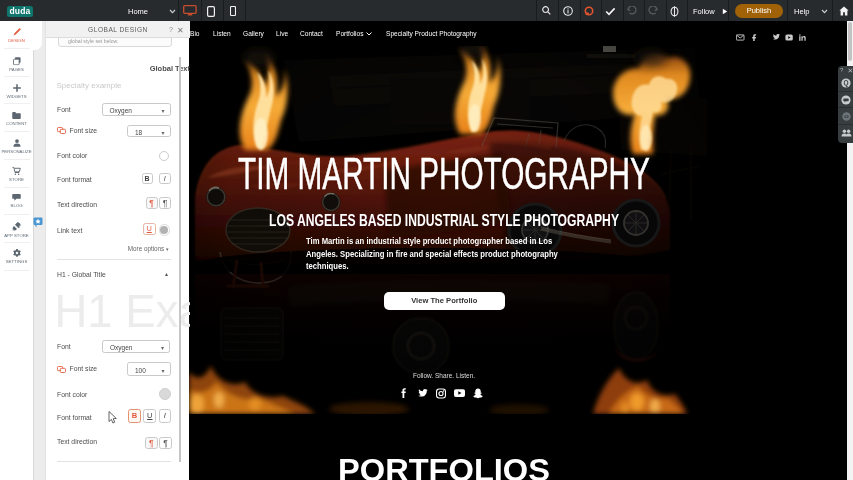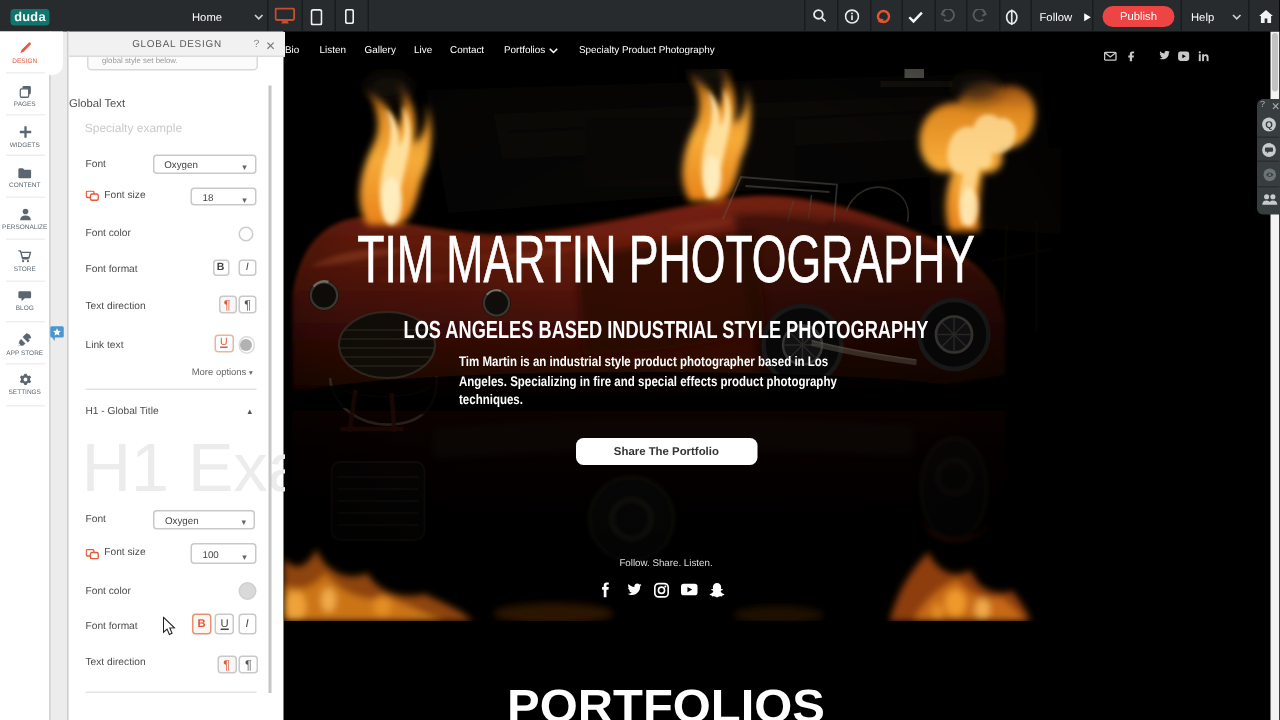--- a/index.html
+++ b/index.html
@@ -268,21 +268,21 @@
         <ellipse cx="436" cy="362" rx="4" ry="6" fill="#e89428" opacity="0.8"></ellipse>
         <ellipse cx="180" cy="363" rx="40" ry="7" fill="#7a3c0e" opacity="0.35"></ellipse>
         <ellipse cx="330" cy="364" rx="30" ry="6" fill="#6e360c" opacity="0.28"></ellipse>
       </g>
       </svg>
     </div>
 
     <div class="abs" id="h1line" style="left:255px;top:128.2px;color:#fff;font-size:44.5px;white-space:nowrap;-webkit-text-stroke:0.5px #fff;transform:translateX(-50%) scaleX(0.668);">TIM MARTIN PHOTOGRAPHY</div>
     <div class="abs" id="h2line" style="left:255px;top:189.9px;color:#fff;font-size:16.5px;font-weight:bold;white-space:nowrap;transform:translateX(-50%) scaleX(0.736);">LOS ANGELES BASED INDUSTRIAL STYLE PHOTOGRAPHY</div>
     <div class="abs" id="para" style="left:117px;top:214px;color:#fff;font-size:9.3px;font-weight:bold;line-height:12.7px;white-space:nowrap;transform:scaleX(0.825);transform-origin:0 0;">Tim Martin is an industrial style product photographer based in Los<br>Angeles. Specializing in fire and special effects product photography<br>techniques.</div>
-    <div class="abs" style="left:195px;top:271px;width:120.5px;height:18px;background:#fff;border-radius:5px;color:#333;font-size:7.6px;font-weight:bold;text-align:center;line-height:18px;">Share The Portfolio</div>
+    <div class="abs" style="left:195px;top:271px;width:120.5px;height:18px;background:#fff;border-radius:5px;color:#333;font-size:7.6px;font-weight:bold;text-align:center;line-height:18px;">View The Portfolio</div>
     <div class="abs" style="left:255px;top:350.5px;color:#dedede;font-size:6.5px;white-space:nowrap;transform:translateX(-50%);" id="follow">Follow. Share. Listen.</div>
 
     <svg class="abs" style="left:207px;top:366px" width="96" height="13" viewBox="0 0 96 13" fill="#fff">
       <path d="M9.8 1.3 h-1.5 c-1.1 0-1.8 0.8-1.8 1.8 v1.3 h-1.1 v1.7 h1.1 v5 h1.8 V6.1 h1.3 l0.25-1.7 H8.3 V3.3 c0-0.45 0.25-0.7 0.7-0.7 h0.9 z"></path>
       <path d="M31.7 2.9 c-0.35 0.16-0.72 0.26-1.1 0.31 0.4-0.24 0.7-0.62 0.84-1.07 -0.37 0.22-0.78 0.38-1.21 0.46 -0.35-0.37-0.85-0.6-1.4-0.6 -1.06 0-1.92 0.86-1.92 1.92 0 0.15 0.02 0.3 0.05 0.44 -1.6-0.08-3.01-0.84-3.96-2 -0.17 0.28-0.26 0.62-0.26 0.97 0 0.67 0.34 1.25 0.85 1.6 -0.31-0.01-0.61-0.1-0.87-0.24 v0.02 c0 0.93 0.66 1.7 1.54 1.88 -0.16 0.04-0.33 0.07-0.51 0.07 -0.12 0-0.24-0.01-0.36-0.03 0.25 0.76 0.96 1.31 1.8 1.33 -0.66 0.52-1.49 0.82-2.39 0.82 -0.16 0-0.31-0.01-0.46-0.03 0.85 0.55 1.86 0.87 2.95 0.87 3.54 0 5.47-2.93 5.47-5.47 0-0.08 0-0.17-0.01-0.25 0.38-0.27 0.7-0.61 0.96-1z"></path>
       <g transform="translate(40,1.5)">
           <rect x="0.55" y="0.55" width="8.9" height="8.9" rx="2.5" fill="none" stroke="#fff" stroke-width="1.1"></rect>
           <circle cx="5" cy="5" r="2.05" fill="none" stroke="#fff" stroke-width="1.1"></circle>
           <circle cx="7.55" cy="2.45" r="0.7"></circle>
         </g>
@@ -388,21 +388,21 @@
       </svg>
 
     <svg class="abs" style="left:669px;top:5.5px" width="11" height="11" viewBox="0 0 11 11">
         <ellipse cx="5.5" cy="5.5" rx="3.4" ry="4.3" fill="none" stroke="#e8eaeb" stroke-width="1.1"></ellipse>
         <line x1="5.5" y1="0.3" x2="5.5" y2="10.7" stroke="#e8eaeb" stroke-width="1.1"></line>
       </svg>
     <div class="tbtext" style="left:693px;top:6.5px;">Follow</div>
     <svg class="abs" style="left:722px;top:7.5px" width="6" height="7" viewBox="0 0 6 7">
         <path d="M0.8 0.8 L5.2 3.5 L0.8 6.2 Z" fill="#fff"></path>
       </svg>
-    <div class="abs" style="left:735px;top:4px;width:48px;height:13.5px;background:#ef4444;border-radius:7px;color:#fff;font-size:7.5px;text-align:center;line-height:13.5px;">Publish</div>
+    <div class="abs" style="left:735px;top:4px;width:48px;height:13.5px;background:#a16207;border-radius:7px;color:#fff;font-size:7.5px;text-align:center;line-height:13.5px;">Publish</div>
     <div class="tbtext" style="left:794px;top:6.5px;">Help</div>
     <svg class="abs" style="left:821px;top:9px" width="7" height="5" viewBox="0 0 7 5">
         <path d="M1 1 L3.5 3.6 L6 1" stroke="#cfd2d4" stroke-width="1.1" fill="none"></path>
       </svg>
     <svg class="abs" style="left:839px;top:5.5px" width="10" height="10" viewBox="0 0 10 10">
         <path d="M5 0.6 L9.6 4.6 H8.4 V9.4 H5.9 V6.3 H4.1 V9.4 H1.6 V4.6 H0.4 Z" fill="#f2f2f2"></path>
       </svg>
   </div>
 
   <div id="gutter"></div>
@@ -482,21 +482,21 @@
   <svg class="abs" style="left:33px;top:217px" width="10" height="12" viewBox="0 0 10 12">
       <path d="M1.5 0.5 H8.5 Q9.5 0.5 9.5 1.5 V7 Q9.5 8 8.5 8 H3.5 V10.5 L1.8 8 Q0.5 8 0.5 7 V1.5 Q0.5 0.5 1.5 0.5 Z" fill="#4a96d2"></path>
       <path d="M5 1.8 L5.8 3.5 L7.6 3.7 L6.3 4.9 L6.6 6.7 L5 5.8 L3.4 6.7 L3.7 4.9 L2.4 3.7 L4.2 3.5 Z" fill="#fff"></path>
     </svg>
 
   <div id="panel">
 
     <div class="abs" style="left:11.5px;top:8px;width:114px;height:17.5px;background:#fbfbfb;border:1px solid #d9d9d9;border-radius:3px;"></div>
     <div class="abs" style="left:22px;top:17px;font-size:5.2px;color:#9a9a9a;">global style set below.</div>
 
-    <div class="abs" style="left:0;top:43px;width:144px;text-align:left;font-size:7.5px;color:#4c4c4c;">Global Text</div>
+    <div class="abs" style="left:0;top:43px;width:144px;text-align:right;font-size:7.5px;color:#4c4c4c;font-weight:bold;">Global Text</div>
     <div class="abs" style="left:10.5px;top:60px;font-size:8px;color:#cacaca;">Specialty example</div>
     <div class="plabel" style="left:11px;top:84.5px;">Font</div>
     <div class="pselect" style="left:55.5px;top:82px;width:69px;height:12.5px;">
         <span class="txt">Oxygen</span>
         <span class="car">▾</span>
       </div>
     <svg class="abs" style="left:11px;top:106px" width="9" height="7" viewBox="0 0 9 7">
         <rect x="0.45" y="0.45" width="5.2" height="4.2" rx="1" fill="none" stroke="#e2593c" stroke-width="0.9"></rect>
         <rect x="3.3" y="2.3" width="5.2" height="4.2" rx="1" fill="#fff" stroke="#e2593c" stroke-width="0.9"></rect>
       </svg>

